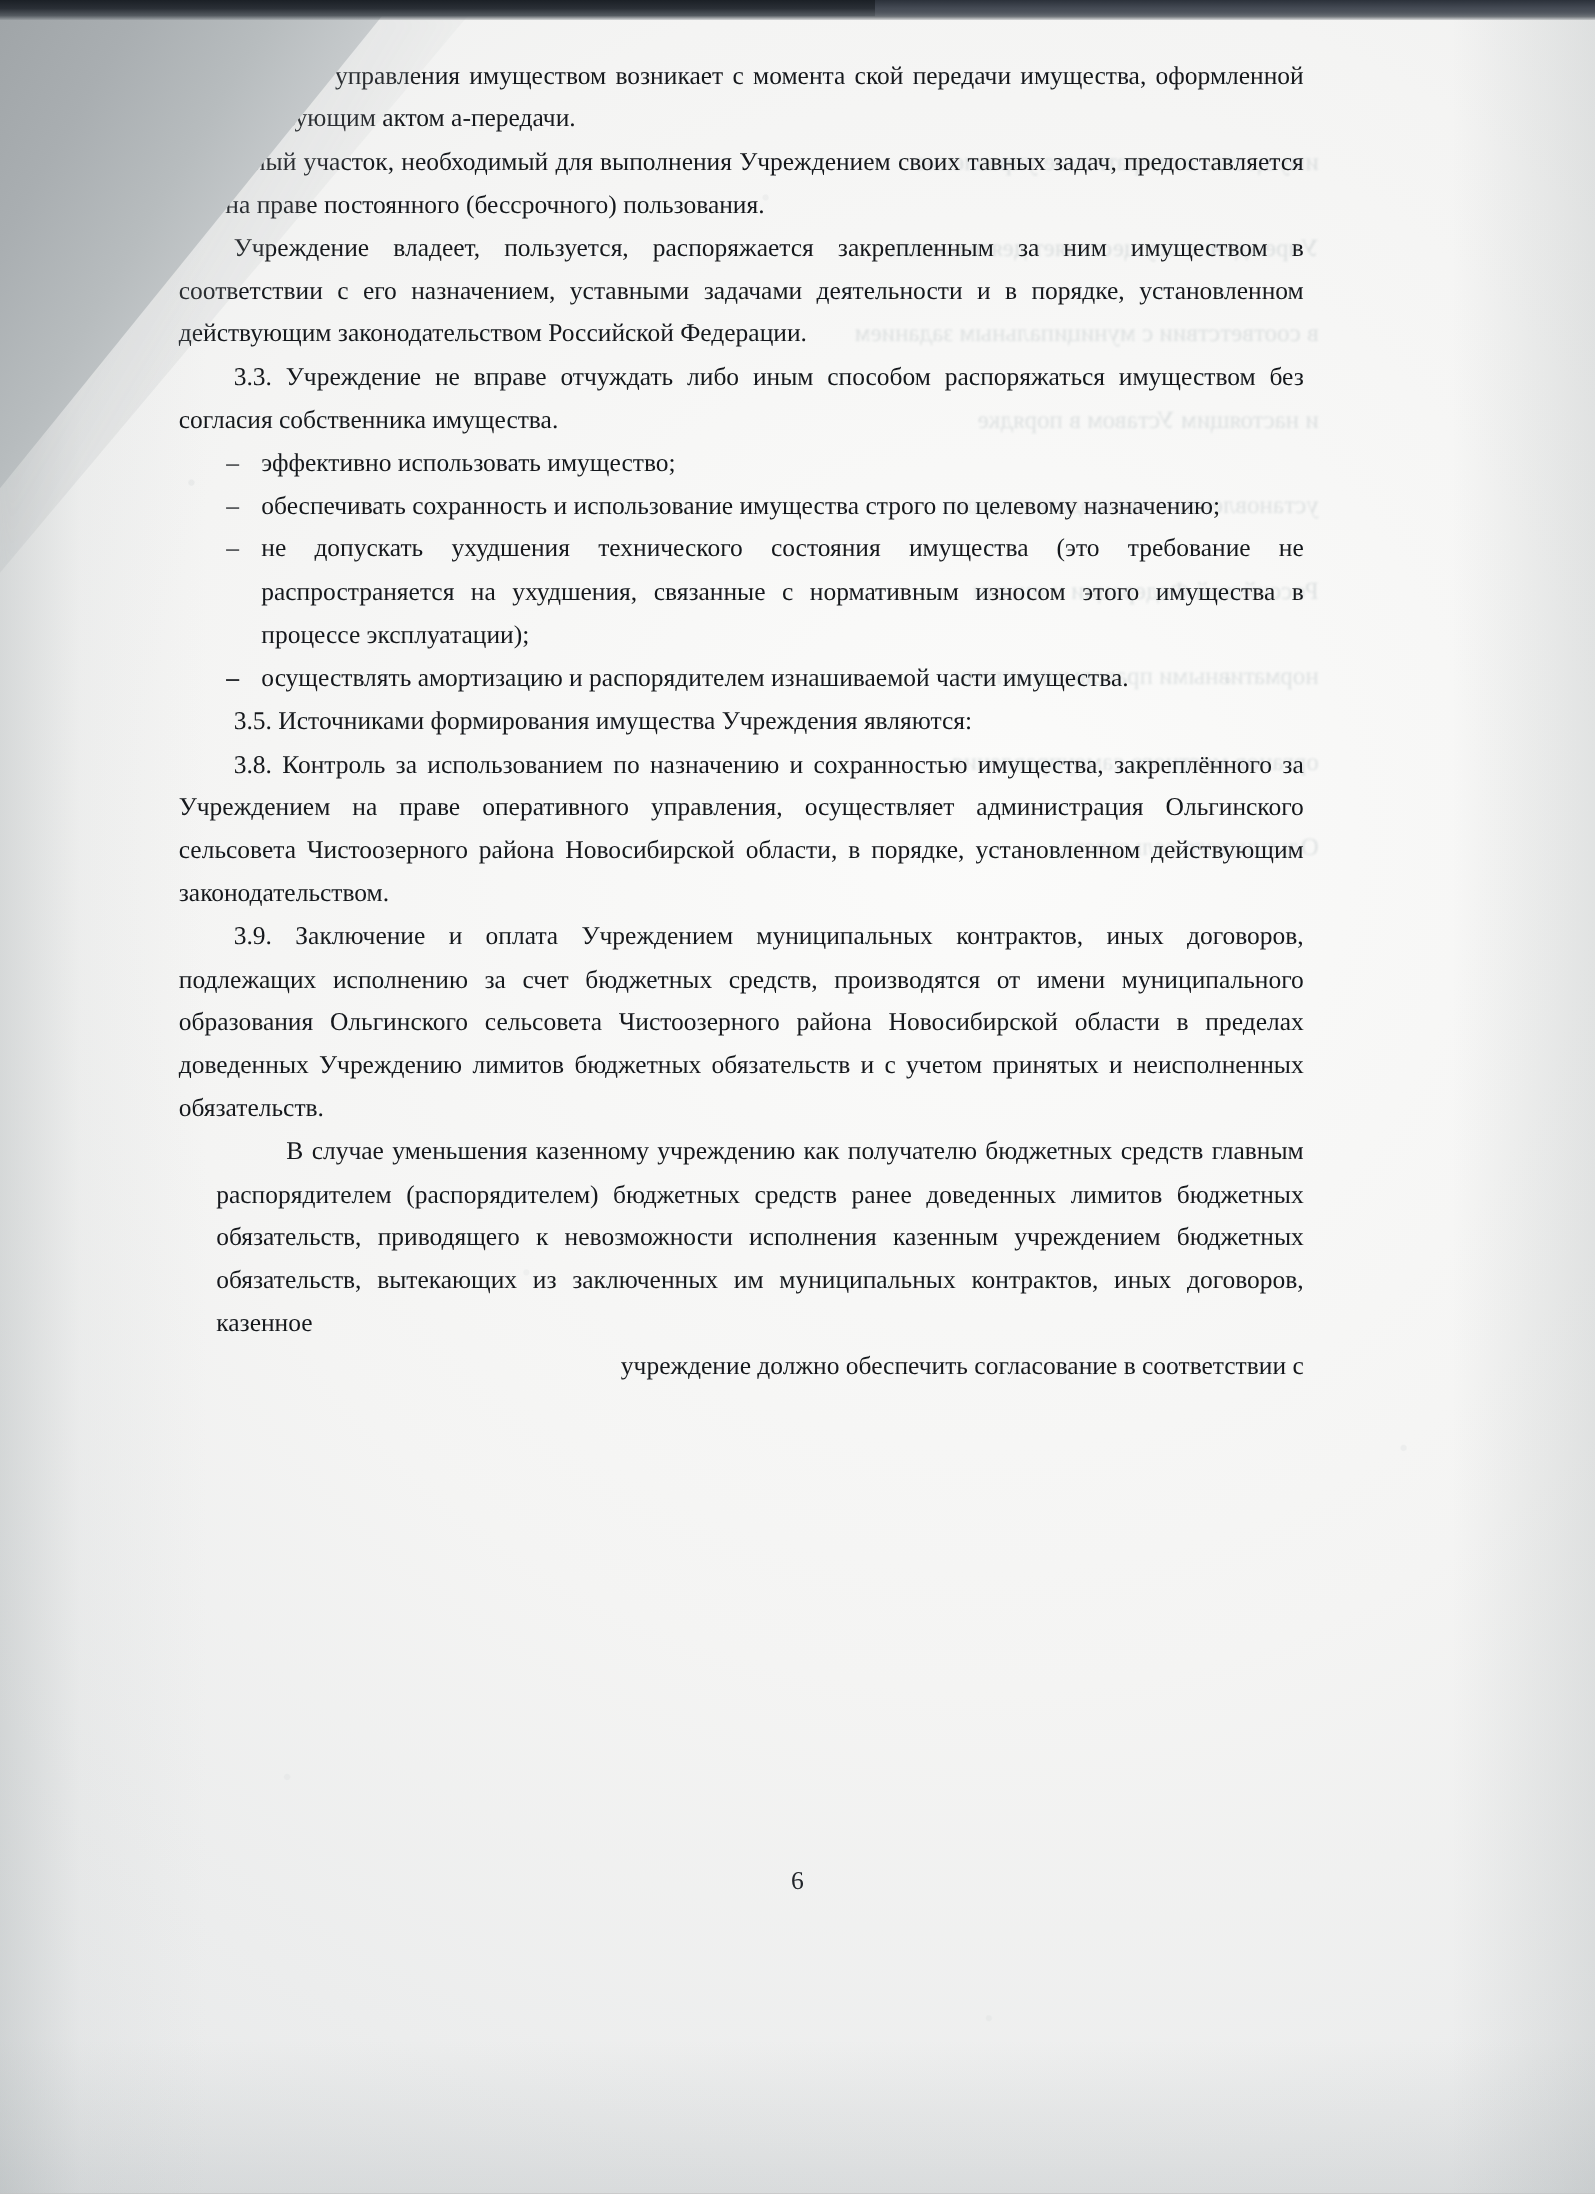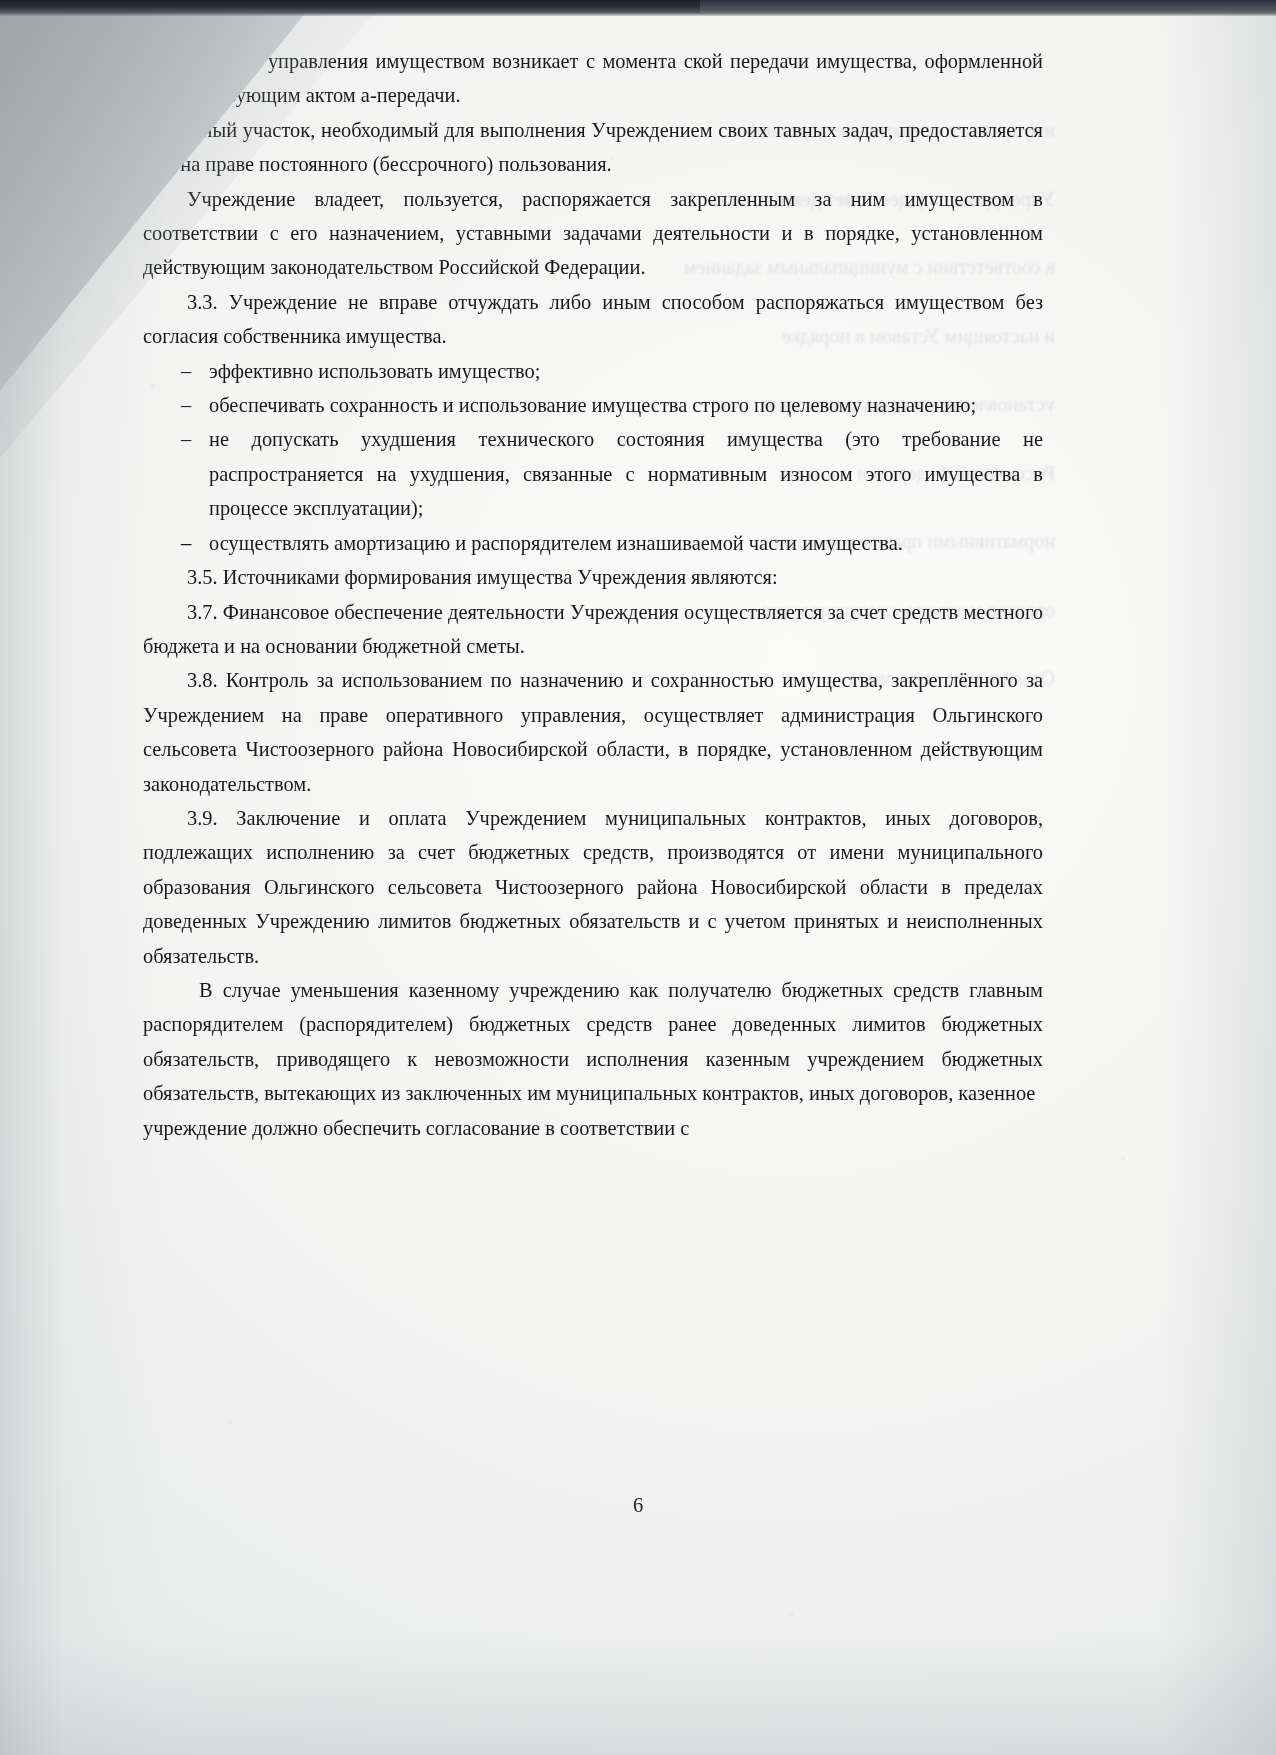--- a/index.html
+++ b/index.html
@@ -119,21 +119,21 @@
     line-height: 34.4px;
     color: #15181c;
     text-align: justify;
     text-justify: inter-word;
   }
   p.para {
     margin: 0;
     text-indent: 44px;
   }
   p.para.noindent { text-indent: 0; }
-  p.para.indent-lg { text-indent: 56px; }
+  p.para.indent-lg { text-indent: 56px; margin-left: 30px; }
 
   
   ul.dash-list {
     list-style: none;
     margin: 0;
     padding: 0;
   }
   ul.dash-list > li {
     position: relative;
     margin: 0;
@@ -152,21 +152,21 @@
     margin: 0;
     padding: 0;
   }
   ul.hyphen-list > li {
     margin: 0;
     padding-left: 66px;
     text-align: left;
   }
 
   
-  .last-line { text-align: left; }
+  .last-line { text-align: right; }
 
   #page-number {
     position: absolute;
     left: 0;
     top: 1494px;
     width: 1276px;
     text-align: center;
     font-family: "Liberation Serif", "DejaVu Serif", serif;
     font-size: 20.5px;
     color: #22262b;
@@ -240,21 +240,20 @@
       <li>
         <span class="dash">–</span>
         <span>осуществлять амортизацию и распорядителем изнашиваемой части имущества.</span>
       </li>
     </ul>
 
     <p class="para">3.5. Источниками формирования имущества Учреждения являются:</p>
 
 
 
-    <p class="para">3.7. Финансовое обеспечение деятельности Учреждения осуществляется за счет средств местного бюджета и на основании бюджетной сметы.</p>
 
     <p class="para">3.8. Контроль за использованием по назначению и сохранностью имущества, закреплённого за Учреждением на праве оперативного управления, осуществляет администрация Ольгинского сельсовета Чистоозерного района Новосибирской области, в порядке, установленном действующим законодательством.</p>
 
     <p class="para">3.9. Заключение и оплата Учреждением муниципальных контрактов, иных договоров, подлежащих исполнению за счет бюджетных средств, производятся от имени муниципального образования Ольгинского сельсовета Чистоозерного района Новосибирской области в пределах доведенных Учреждению лимитов бюджетных обязательств и с учетом принятых и неисполненных обязательств.</p>
 
     <p class="para indent-lg">В случае уменьшения казенному учреждению как получателю бюджетных средств главным распорядителем (распорядителем) бюджетных средств ранее доведенных лимитов бюджетных обязательств, приводящего к невозможности исполнения казенным учреждением бюджетных обязательств, вытекающих из заключенных им муниципальных контрактов, иных договоров, казенное</p>
 
     <p class="para noindent last-line">учреждение должно обеспечить согласование в соответствии с</p>
 
   </div>

